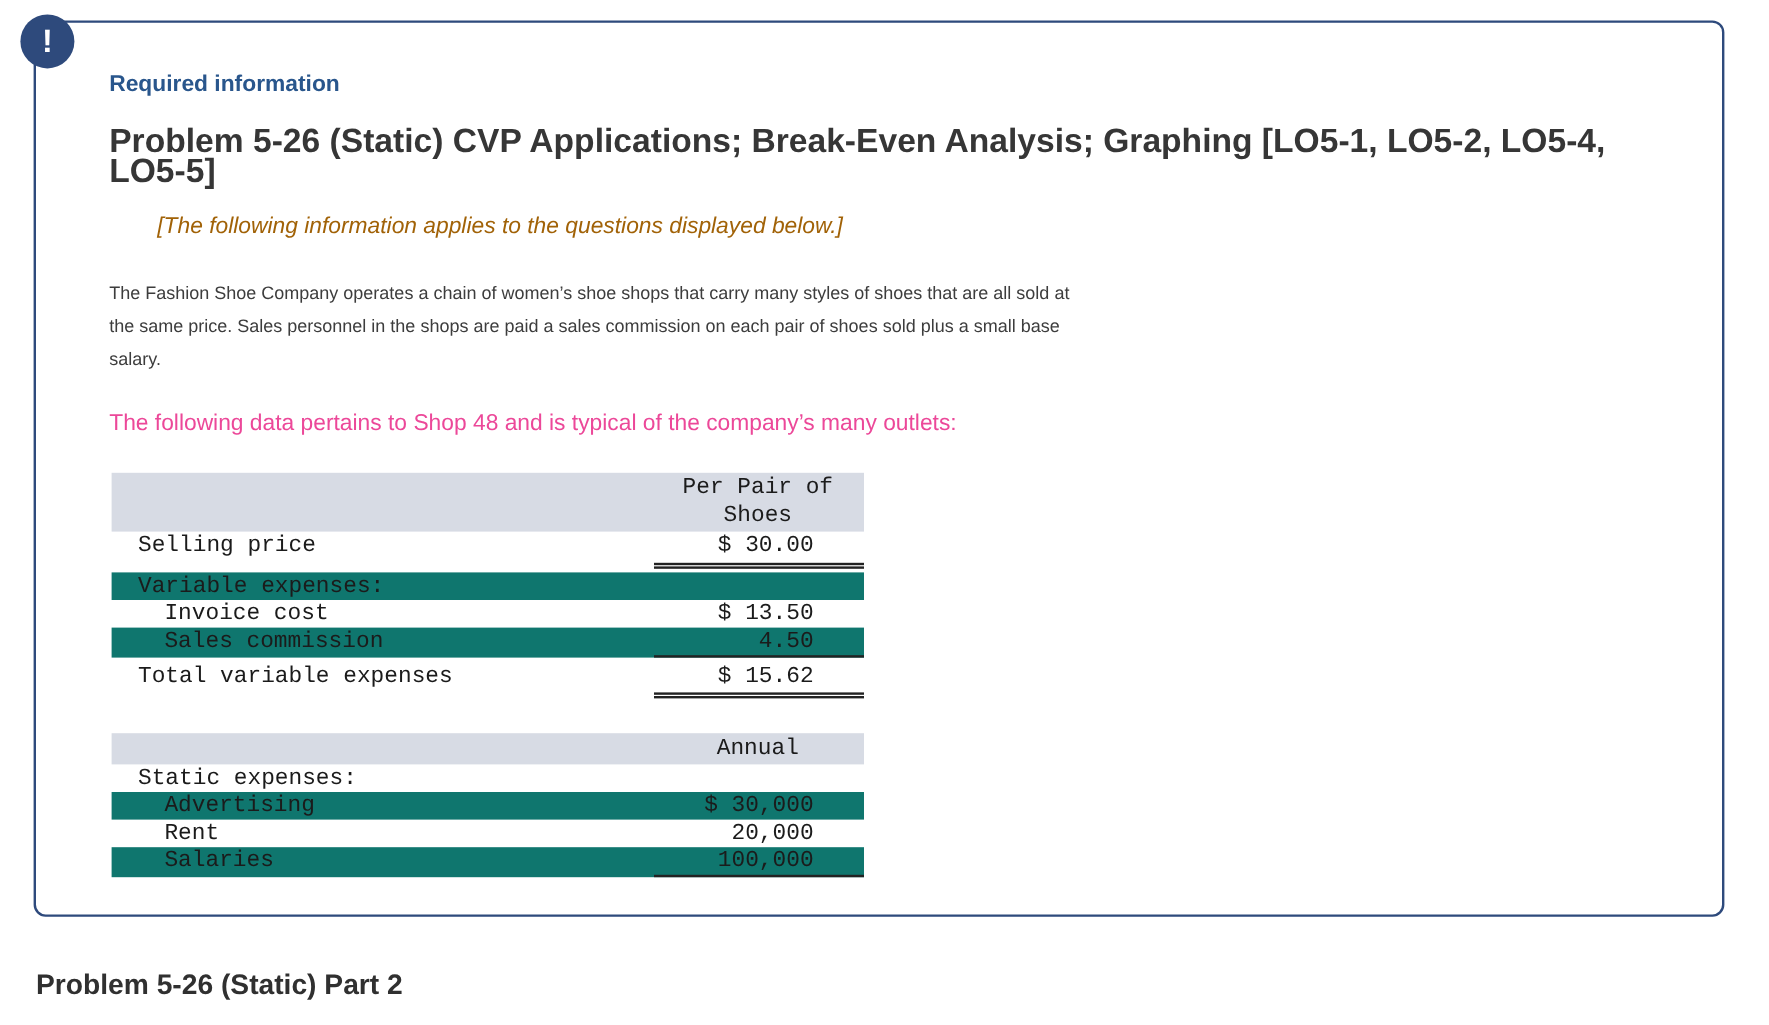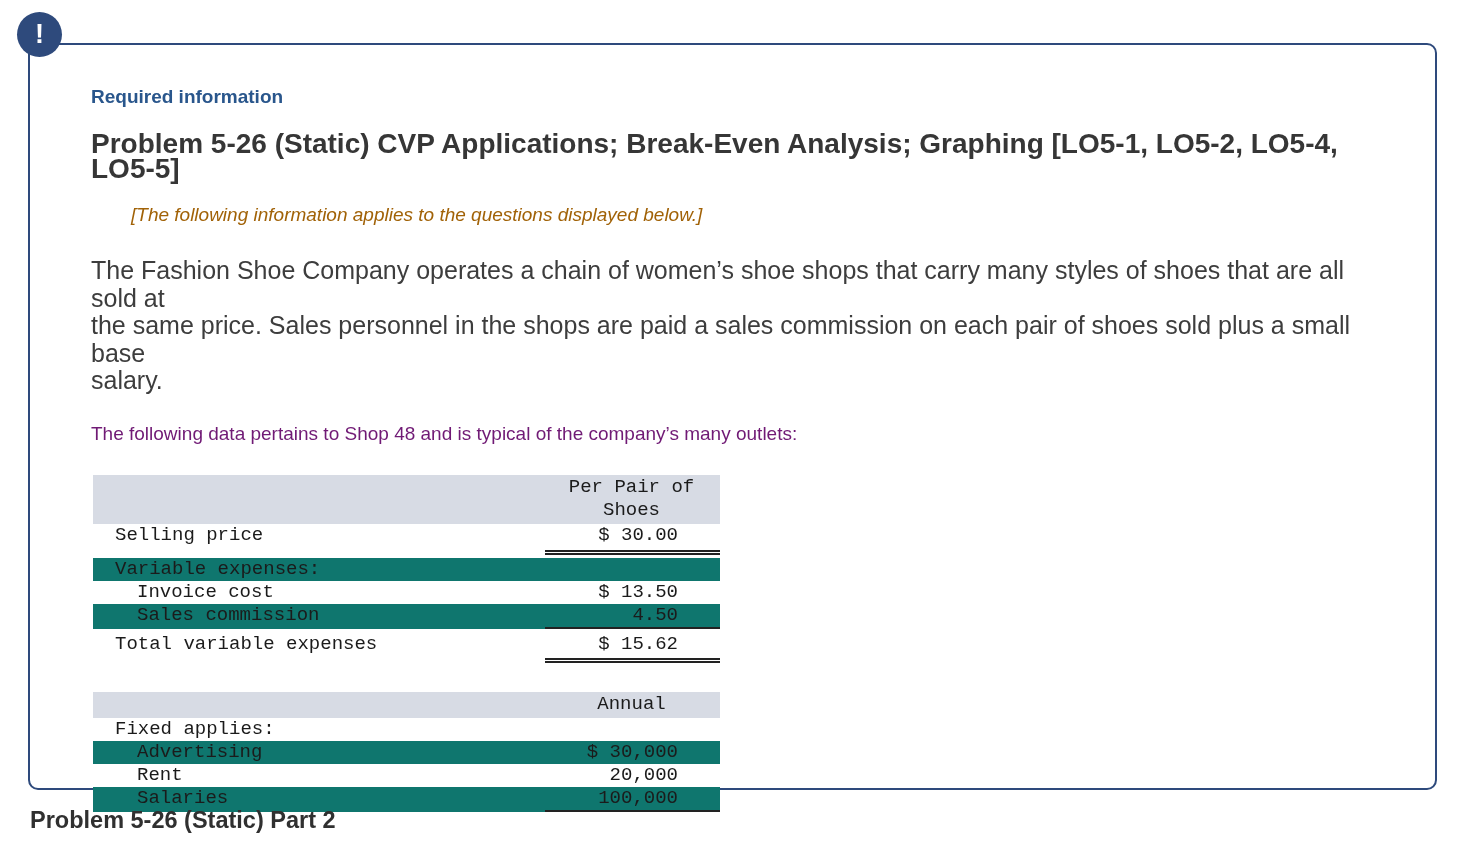--- a/index.html
+++ b/index.html
@@ -4,38 +4,38 @@
 <style>
   html,body{margin:0;padding:0;background:#ffffff;}
   body{
     width:1474px;height:854px;position:relative;
     font-family:"Liberation Sans", sans-serif;
     -webkit-font-smoothing:antialiased;
   }
 
   
   .alert-box{
-    position:absolute;left:28px;top:43px;width:1409px;height:747px;
+    position:absolute;left:28px;top:17px;width:1409px;height:747px;
     border:2px solid #2e4a7c;border-radius:10px;background:#ffffff;
     box-sizing:border-box;
   }
   .alert-icon{
     position:absolute;left:17px;top:12px;width:45px;height:45px;
     border-radius:50%;background:#2e4a7c;color:#ffffff;
     display:flex;align-items:center;justify-content:center;
     font-size:27px;font-weight:bold;z-index:3;
   }
 
   .content{padding:41px 40px 0 61px;}
 
   .req-label{color:#29568c;font-size:19px;font-weight:bold;line-height:22px;}
   .prob-title{margin-top:23px;color:#363636;font-size:28px;font-weight:bold;line-height:25px;}
   .applies-note{margin-top:23px;color:#a16207;font-size:19px;font-style:italic;line-height:22px;margin-left:40px;}
-  .para{margin-top:31px;color:#3d3d3d;font-size:25px;line-height:27.5px;white-space:pre-line;}
-  .intro{margin-top:27px;color:#701a75;font-size:19px;line-height:23px;}
+  .para{margin-top:31px;color:#3d3d3d;font-size:15px;line-height:27.5px;white-space:pre-line;}
+  .intro{margin-top:27px;color:#ec4899;font-size:19px;line-height:23px;}
 
   
   .fin-table{
     width:627px;margin-left:2px;
     font-family:"Liberation Mono","DejaVu Sans Mono",monospace;
     font-size:19px;color:#1b1b1b;line-height:23px;
   }
   .fin-table.first{margin-top:30px;}
   .fin-table.second{margin-top:29px;}
 
@@ -111,21 +111,21 @@
       </div>
     </div>
 
     <div class="fin-table second">
       <div class="t-head">
         <div class="head-spacer"></div>
         <div class="head-val">Annual</div>
       </div>
 
       <div class="row">
-        <div class="lbl">Fixed applies:</div>
+        <div class="lbl">Static expenses:</div>
         <div class="val"></div>
       </div>
 
       <div class="row shaded">
         <div class="lbl ind2">Advertising</div>
         <div class="val">$ 30,000</div>
       </div>
 
       <div class="row">
         <div class="lbl ind2">Rent</div>

